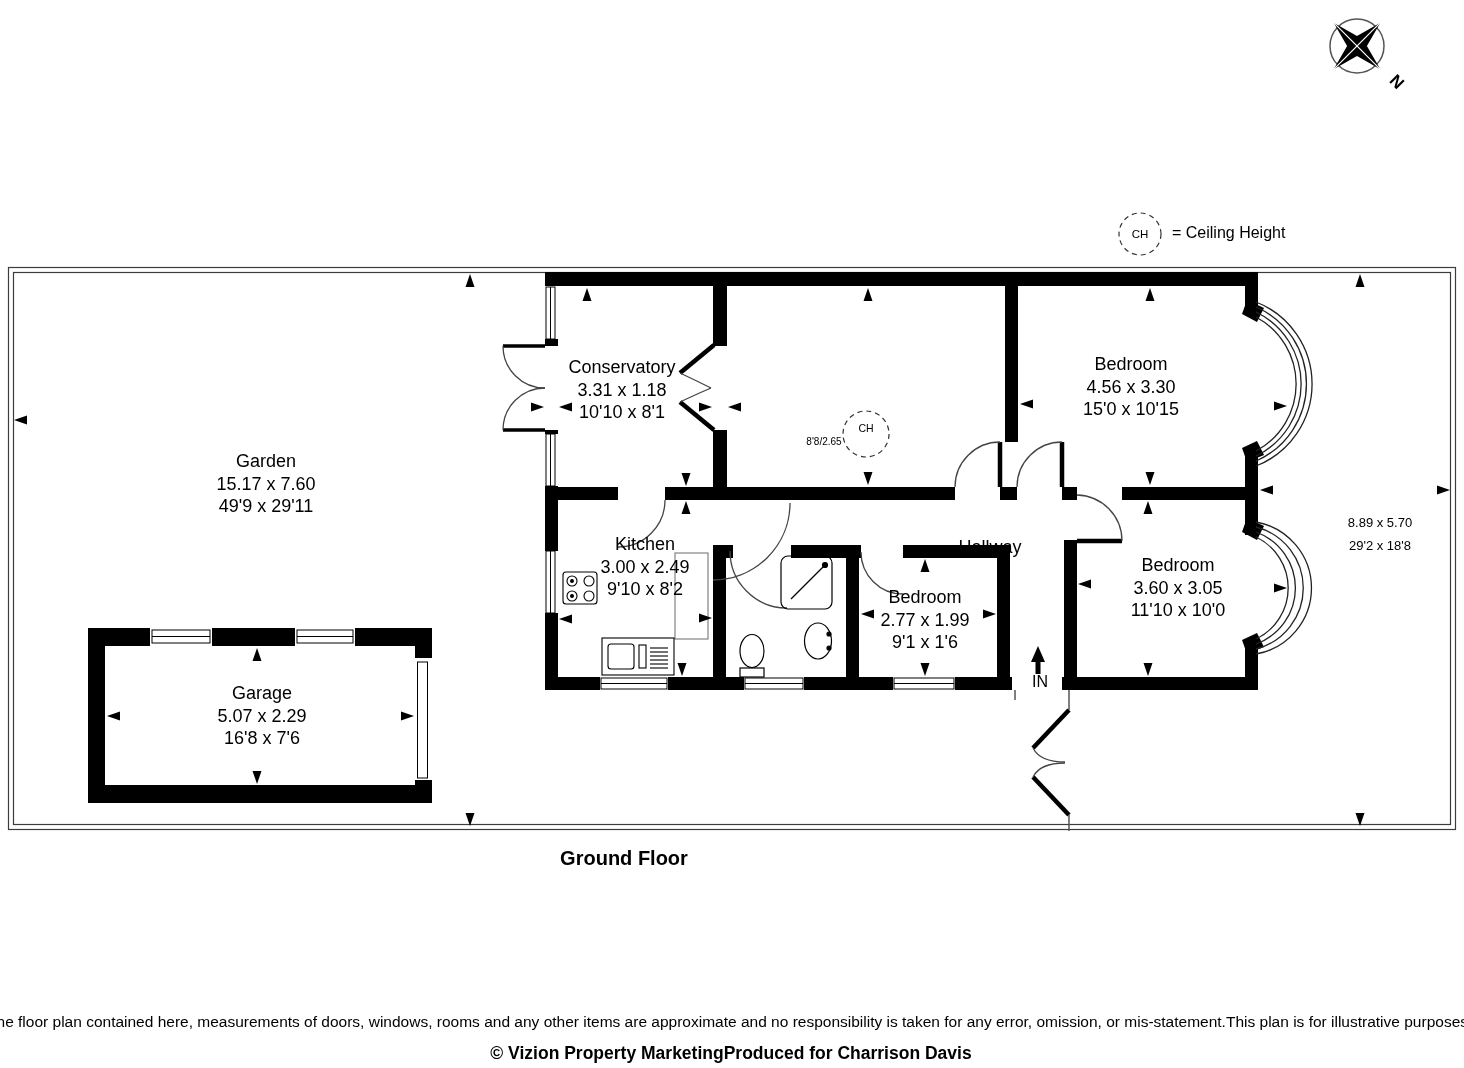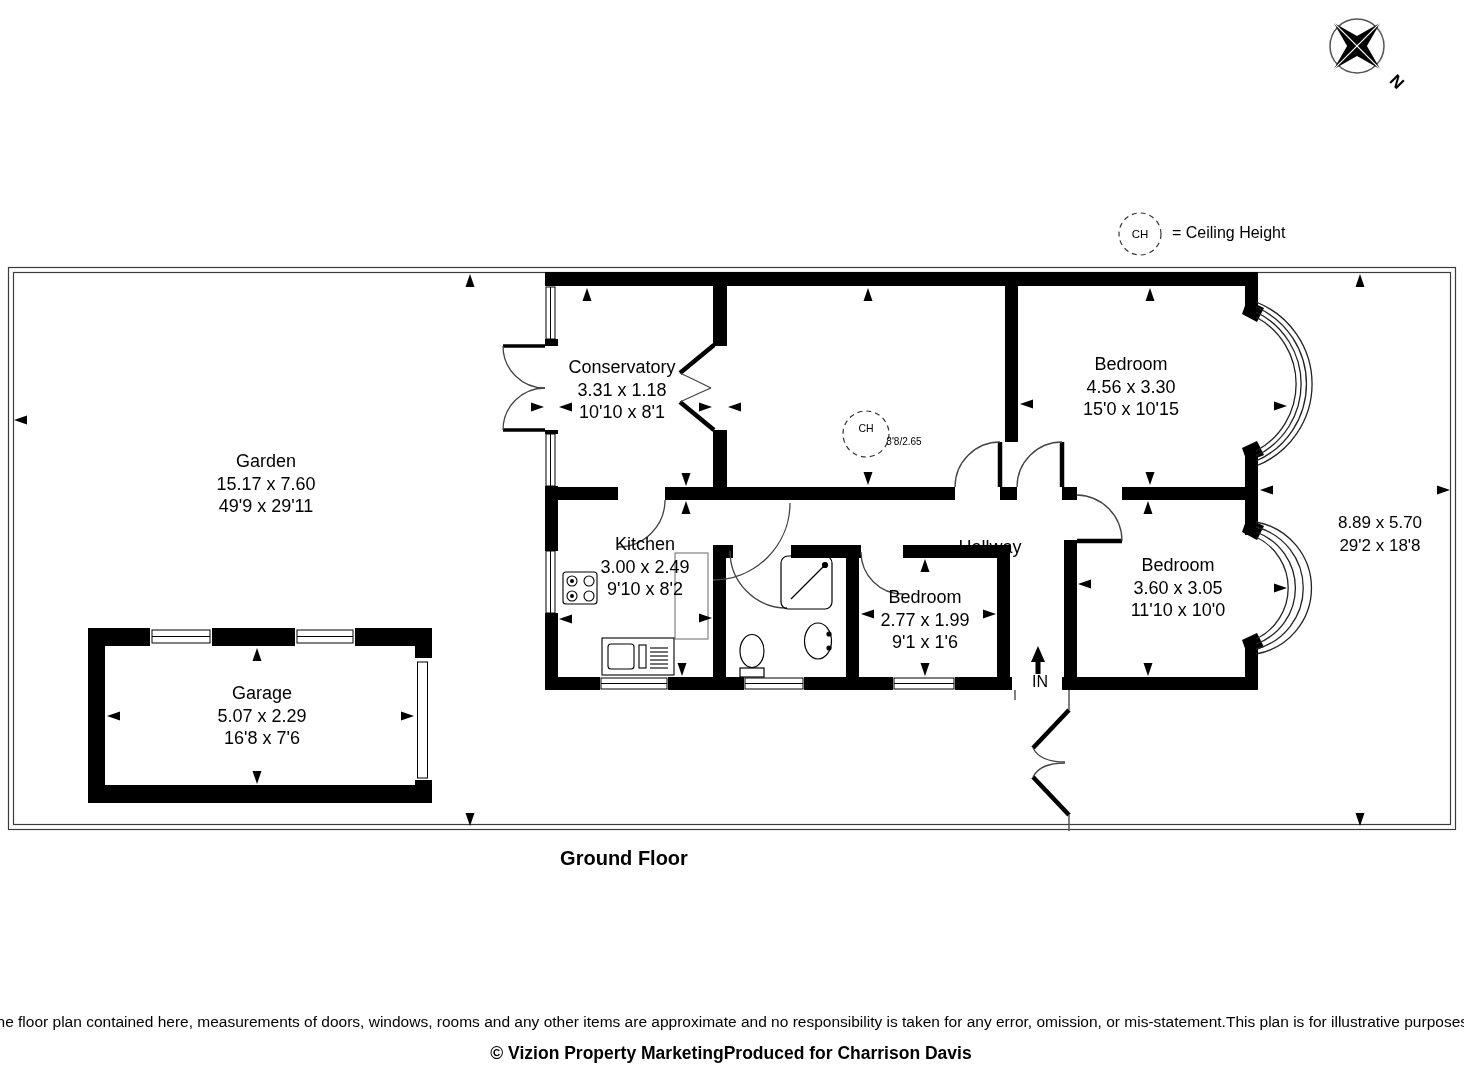--- a/index.html
+++ b/index.html
@@ -4,21 +4,21 @@
 <style>
   html,body{margin:0;padding:0;background:#fff;}
   .stage{position:relative;width:1464px;height:1068px;background:#fff;overflow:hidden;
          font-family:"Liberation Sans", sans-serif;color:#000;}
   svg{position:absolute;left:0;top:0;}
   .lbl{position:absolute;transform:translate(-50%,-50%);text-align:center;white-space:nowrap;
        font-size:18px;line-height:22.5px;color:#000;}
   .lbl .nm{display:block;}
   .header{position:absolute;left:731px;top:49px;transform:translate(-50%,-50%);
           font-size:25px;line-height:31px;font-weight:600;text-align:center;white-space:nowrap;}
-  .plot-dims{font-size:17px;line-height:23px;}
+  .plot-dims{font-size:13px;line-height:23px;}
   .hallway{font-size:18px;margin-top:24px;}
   .in-lbl{font-size:16px;}
   .ch-small{font-size:10.5px;line-height:13px;}
   .ch-val{font-size:10px;}
   .legend-txt{font-size:16px;transform:translate(0,-50%);}
   .legend-ch{font-size:11.5px;}
   .ground{font-size:20px;font-weight:bold;}
   .footer{position:absolute;left:731px;top:1022px;transform:translate(-50%,-50%);
           font-size:15.5px;line-height:22px;text-align:center;white-space:nowrap;}
   .footer-bold{position:absolute;left:731px;top:1053px;transform:translate(-50%,-50%);
@@ -266,21 +266,21 @@
     <span class="nm">49'9 x 29'11</span>
   </div>
 
   <div class="lbl" style="left:622px;top:390px">
     <span class="nm">Conservatory</span>
     <span class="nm">3.31 x 1.18</span>
     <span class="nm">10'10 x 8'1</span>
   </div>
 
   <div class="lbl ch-small" style="left:866px;top:428px">CH</div>
-  <div class="lbl ch-val" style="left:904px;top:442px">8'8/2.65</div>
+  <div class="lbl ch-val" style="left:824px;top:442px">8'8/2.65</div>
 
   <div class="lbl" style="left:1131px;top:387px">
     <span class="nm">Bedroom</span>
     <span class="nm">4.56 x 3.30</span>
     <span class="nm">15'0 x 10'15</span>
   </div>
 
   <div class="lbl" style="left:645px;top:567px">
     <span class="nm">Kitchen</span>
     <span class="nm">3.00 x 2.49</span>

